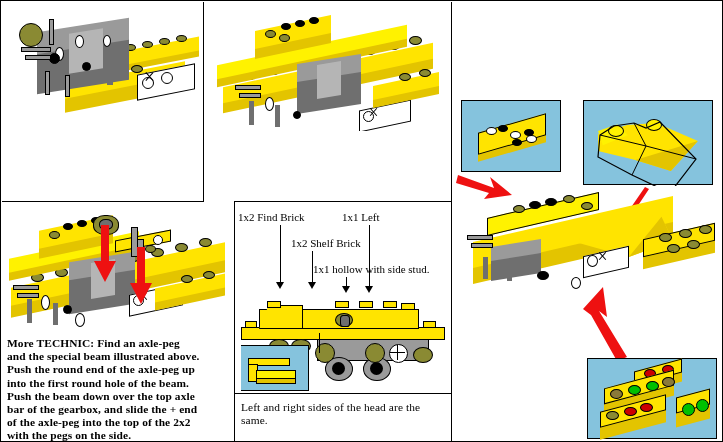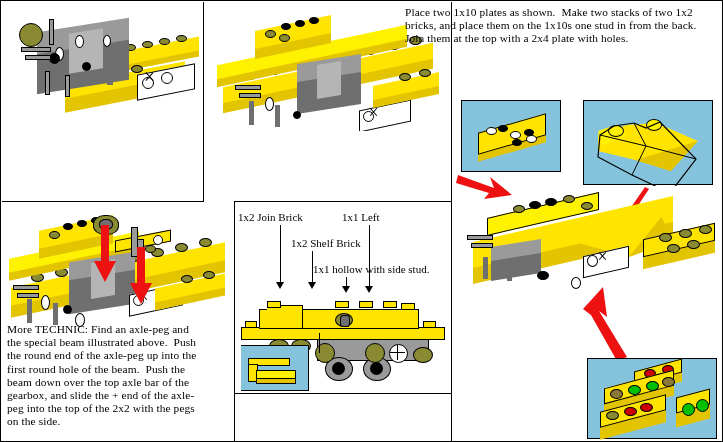--- a/index.html
+++ b/index.html
@@ -143,21 +143,20 @@
     <div class="stud wf" style="left:150px;top:98px;width:11px;height:11px;border:1px solid #000;border-radius:50%;"></div>
     <div class="ln" style="left:160px;top:94px;width:1px;height:10px;transform:rotate(42deg);"></div>
     <div class="ln" style="left:160px;top:94px;width:1px;height:10px;transform:rotate(-42deg);"></div>
 
     <div class="pc yd" style="left:160px;top:78px;width:66px;height:10px;transform:skewY(-12deg);"></div>
     <div class="pc yf" style="left:160px;top:66px;width:66px;height:14px;transform:skewY(-12deg);"></div>
     <div class="stud ol" style="left:186px;top:60px;width:12px;height:8px;"></div>
     <div class="stud ol" style="left:206px;top:56px;width:12px;height:8px;"></div>
   </div>
 
-  <div class="txt" style="left:404px;top:5px;width:312px;">Place two 1x10 plates as shown.  Make two stacks of two 1x2 bricks, and place them on the 1x10s one stud in from the back.  Join them at the top with a 2x4 plate with holes.</div>
 
   <div class="art" style="left:4px;top:208px;width:228px;height:118px;">
 
     <div class="pc yd" style="left:6px;top:72px;width:214px;height:14px;transform:skewY(-12deg);"></div>
     <div class="pc yf" style="left:6px;top:56px;width:214px;height:18px;transform:skewY(-12deg);"></div>
     <div class="stud ol" style="left:26px;top:64px;width:13px;height:9px;"></div>
     <div class="stud ol" style="left:50px;top:59px;width:13px;height:9px;"></div>
     <div class="stud ol" style="left:74px;top:54px;width:13px;height:9px;"></div>
     <div class="stud ol" style="left:98px;top:49px;width:13px;height:9px;"></div>
     <div class="stud ol" style="left:122px;top:44px;width:13px;height:9px;"></div>
@@ -207,23 +206,23 @@
     <div class="stud ol" style="left:198px;top:62px;width:12px;height:8px;"></div>
 
     <svg class="dnarrow" style="left:86px;top:16px;" width="28" height="58" viewBox="0 0 28 58">
       <path d="M10 0 h8 v36 h7 L14 57 L3 36 h7 z" fill="#ee1111"></path>
     </svg>
     <svg class="dnarrow" style="left:122px;top:38px;" width="28" height="58" viewBox="0 0 28 58">
       <path d="M10 0 h8 v36 h7 L14 57 L3 36 h7 z" fill="#ee1111"></path>
     </svg>
   </div>
 
-  <div class="txt" style="left:6px;top:322px;width:193px;">More TECHNIC: Find an axle-peg and the special beam illustrated above.  Push the round end of the axle-peg up into the first round hole of the beam.  Push the beam down over the top axle bar of the gearbox, and slide the + end of the axle-peg into the top of the 2x2 with the pegs on the side.</div>
-
-  <div class="lbl" style="left:237px;top:210px;">1x2 Join Brick</div>
+  <div class="txt" style="left:6px;top:336px;width:193px;font-weight:bold;">More TECHNIC: Find an axle-peg and the special beam illustrated above.  Push the round end of the axle-peg up into the first round hole of the beam.  Push the beam down over the top axle bar of the gearbox, and slide the + end of the axle-peg into the top of the 2x2 with the pegs on the side.</div>
+
+  <div class="lbl" style="left:237px;top:210px;">1x2 Find Brick</div>
   <div class="lbl" style="left:341px;top:210px;">1x1 Left</div>
   <div class="lbl" style="left:290px;top:236px;text-align:center;">1x2 Shelf Brick</div>
   <div class="lbl" style="left:312px;top:262px;">1x1 hollow with side stud.</div>
 
   <div class="thinline" style="left:279px;top:224px;height:58px;"></div>
   <div class="thinhead" style="left:275px;top:281px;"></div>
 
   <div class="thinline" style="left:311px;top:250px;height:32px;"></div>
   <div class="thinhead" style="left:307px;top:281px;"></div>
 
@@ -270,20 +269,21 @@
     <div class="ln" style="left:78px;top:44px;width:1px;height:20px;"></div>
 
     <div class="bluebox" style="left:-4px;top:56px;width:72px;height:46px;">
       <div class="pc yf" style="left:10px;top:12px;width:42px;height:8px;border:1px solid #000;box-sizing:border-box;"></div>
       <div class="pc yf" style="left:10px;top:18px;width:10px;height:18px;border:1px solid #000;box-sizing:border-box;"></div>
       <div class="pc yl" style="left:18px;top:24px;width:40px;height:12px;border:1px solid #000;box-sizing:border-box;"></div>
       <div class="pc yd" style="left:18px;top:32px;width:40px;height:6px;border:1px solid #000;box-sizing:border-box;"></div>
     </div>
   </div>
 
+  <div class="txt" style="left:240px;top:400px;width:200px;">Left and right sides of the head are the same.</div>
 
   <div class="bluebox" style="left:460px;top:99px;width:100px;height:72px;">
     <div class="pc yd" style="left:16px;top:40px;width:68px;height:11px;transform:skewY(-16deg);"></div>
     <div class="pc yf" style="left:16px;top:22px;width:68px;height:22px;transform:skewY(-16deg);border:1px solid #000;box-sizing:border-box;"></div>
     <div class="stud wf" style="left:24px;top:26px;width:11px;height:8px;"></div>
     <div class="stud bk" style="left:36px;top:24px;width:10px;height:7px;"></div>
     <div class="stud wf" style="left:48px;top:30px;width:11px;height:8px;"></div>
     <div class="stud bk" style="left:50px;top:38px;width:10px;height:7px;"></div>
     <div class="stud wf" style="left:64px;top:34px;width:11px;height:8px;"></div>
     <div class="stud bk" style="left:62px;top:28px;width:10px;height:7px;"></div>

